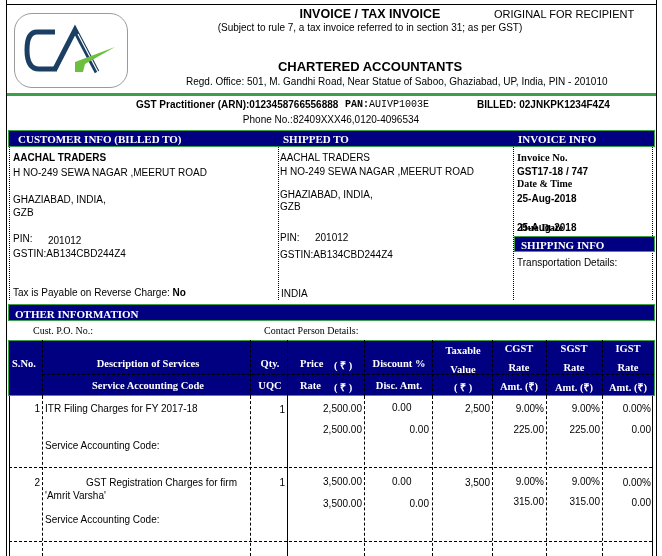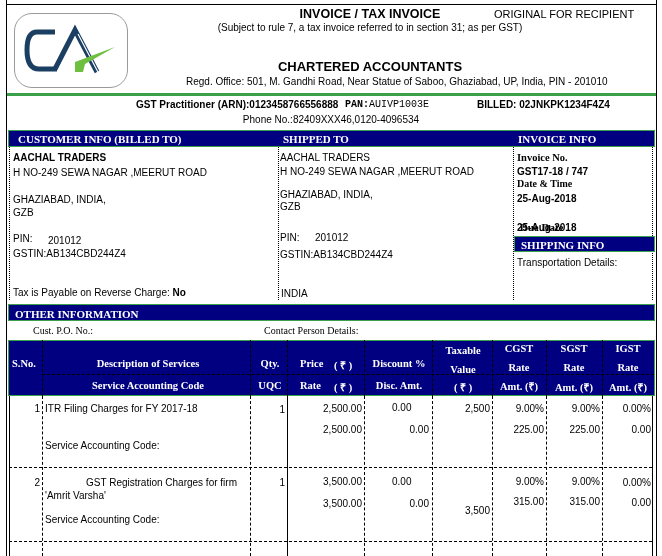--- a/index.html
+++ b/index.html
@@ -192,21 +192,21 @@
   <div>
     <div class="cell r" style="left:12px; width:28px; top:477px;">2</div>
     <div class="cell" style="left:45px; top:477px;margin-left:41px;">GST Registration Charges for firm</div>
     <div class="cell" style="left:45px; top:490px;">'Amrit Varsha'</div>
     <div class="cell" style="left:45px; top:514px;">Service Accounting Code:</div>
     <div class="cell r" style="left:252px; width:33px; top:477px;">1</div>
     <div class="cell r" style="left:289px; width:73px; top:476px;">3,500.00</div>
     <div class="cell r" style="left:289px; width:73px; top:498px;">3,500.00</div>
     <div class="cell" style="left:392px; top:476px;">0.00</div>
     <div class="cell r" style="left:366px; width:63px; top:498px;">0.00</div>
-    <div class="cell r" style="left:434px; width:56px; top:477px;margin-top:28px;">3,500</div>
+    <div class="cell r" style="left:434px; width:56px; top:477px;">3,500</div>
     <div class="cell r" style="left:494px; width:50px; top:476px;">9.00%</div>
     <div class="cell r" style="left:494px; width:50px; top:496px;">315.00</div>
     <div class="cell r" style="left:548px; width:52px; top:476px;">9.00%</div>
     <div class="cell r" style="left:548px; width:52px; top:496px;">315.00</div>
     <div class="cell r" style="left:604px; width:47px; top:477px;">0.00%</div>
     <div class="cell r" style="left:604px; width:47px; top:497px;">0.00</div>
   </div>
 </div>
 
 </body></html>

